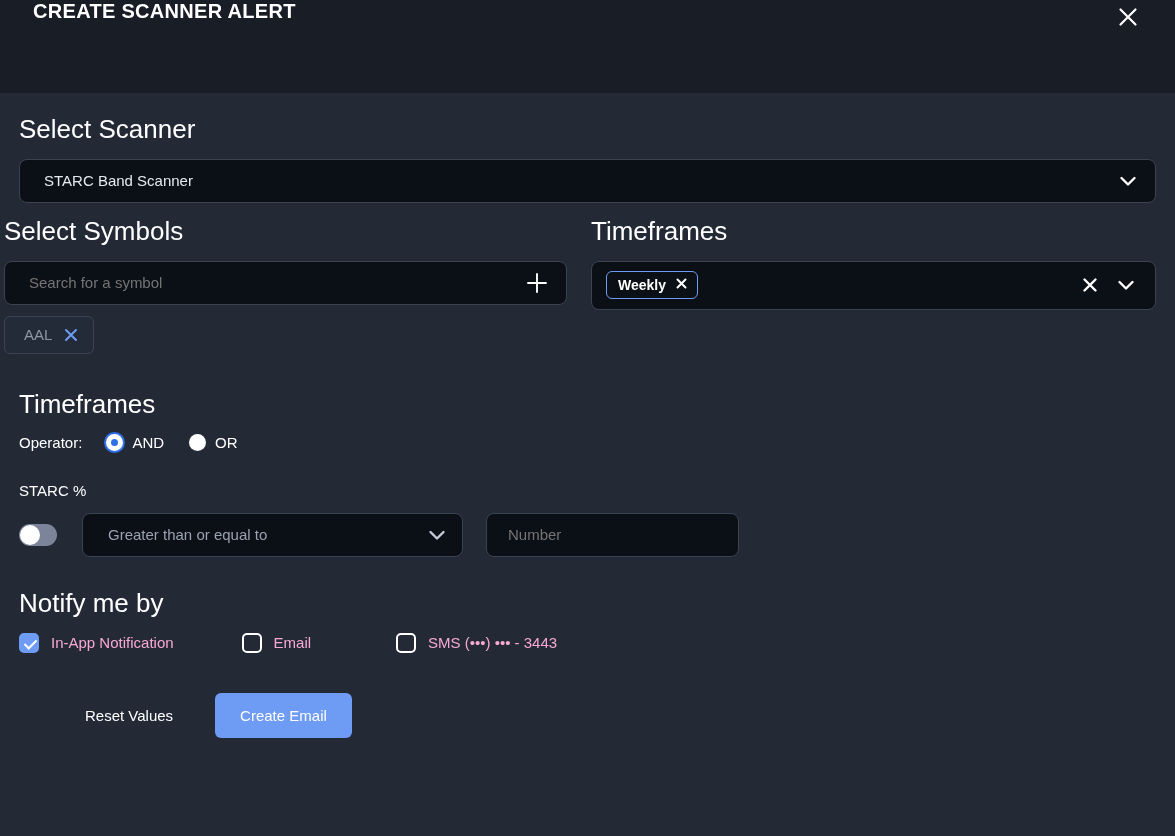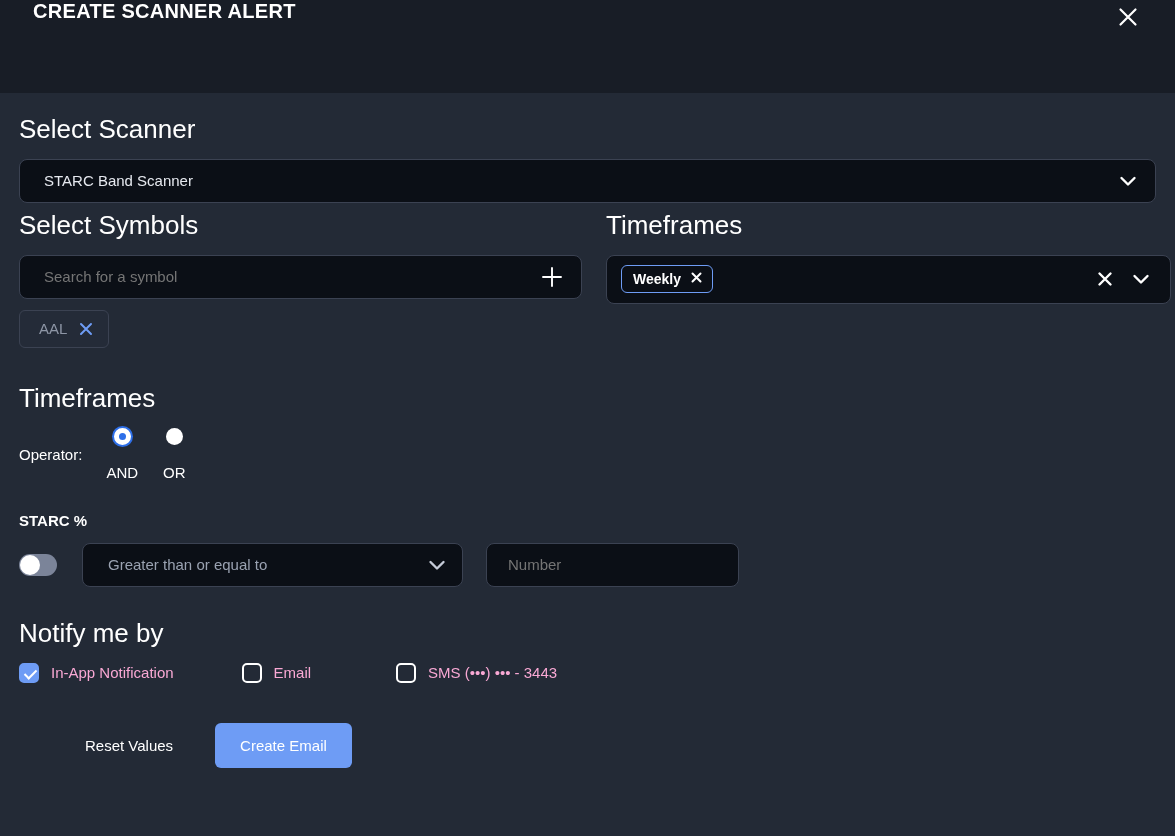--- a/index.html
+++ b/index.html
@@ -77,21 +77,22 @@
     flex: 0 0 auto;
   }
 
   
   .scanner-field { width: 1137px; }
 
   
   .cols {
     display: flex;
     gap: 24px;
-    margin-top: 8px;
+    margin-top: 14px;
+    justify-content: flex-end;
   }
   .col-left { width: 563px; flex: 0 0 563px; }
   .col-right { width: 565px; flex: 0 0 565px; }
 
   .symbol-field { height: 44px; }
   .symbol-field .placeholder { font-size: 15px; }
 
   .chips-row {
     margin-top: 11px;
     display: flex;
@@ -143,24 +144,23 @@
     margin-top: 6px;
   }
   .operator-label {
     font-size: 15px;
     color: #ffffff;
     margin-right: 24px;
   }
   .radio-item {
     display: flex;
     align-items: center;
-    gap: 19px;
+    gap: 9px;
     cursor: pointer;
     margin-right: 25px;
-    flex-direction: column;
   }
   .radio-item .lbl { font-size: 15px; color: #ffffff; }
   .radio {
     width: 17px; height: 17px; border-radius: 50%;
     background: #ffffff;
     flex: 0 0 17px;
     position: relative;
   }
   .radio.checked {
     background: #ffffff;
@@ -173,21 +173,21 @@
     left: 50%; top: 50%;
     width: 7px; height: 7px;
     margin: -3.5px 0 0 -3.5px;
     border-radius: 50%;
     background: #2e6fe8;
   }
 
   
   .cond-title {
     font-size: 15px;
-    font-weight: bold;
+    font-weight: normal;
     color: #ffffff;
     margin-top: 31px;
     margin-bottom: 14px;
   }
   .cond-row {
     display: flex;
     align-items: center;
     gap: 0;
   }
   .toggle {

